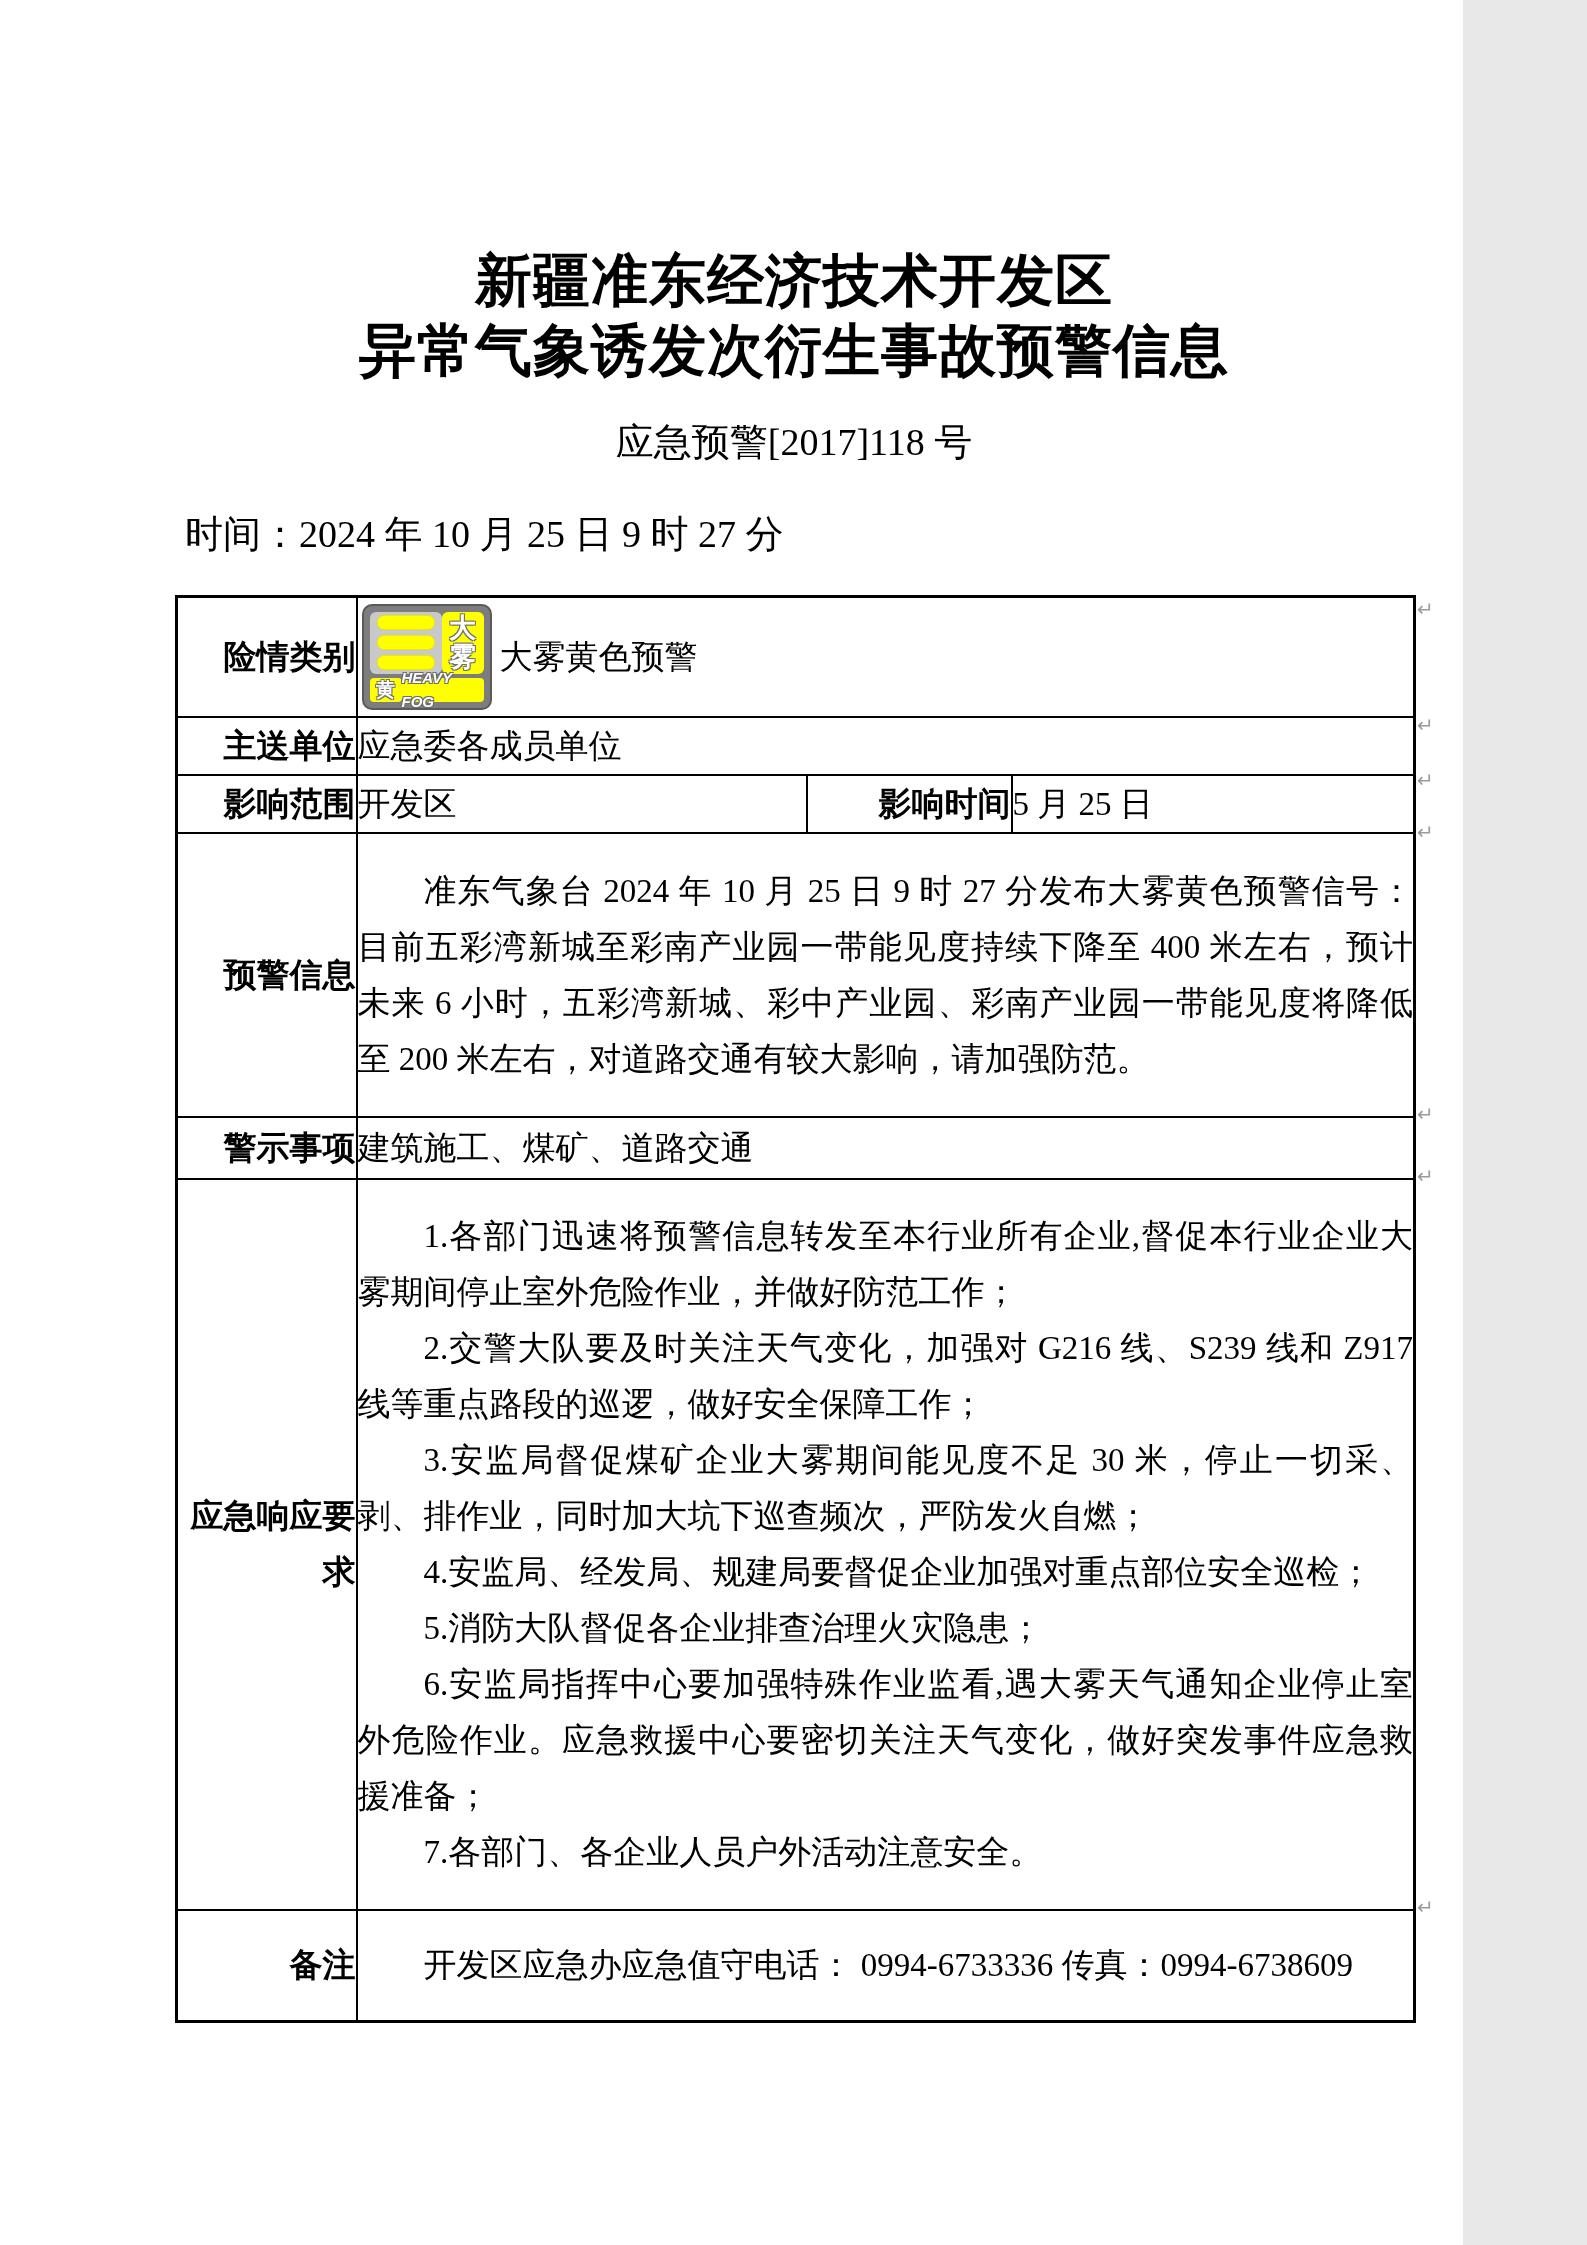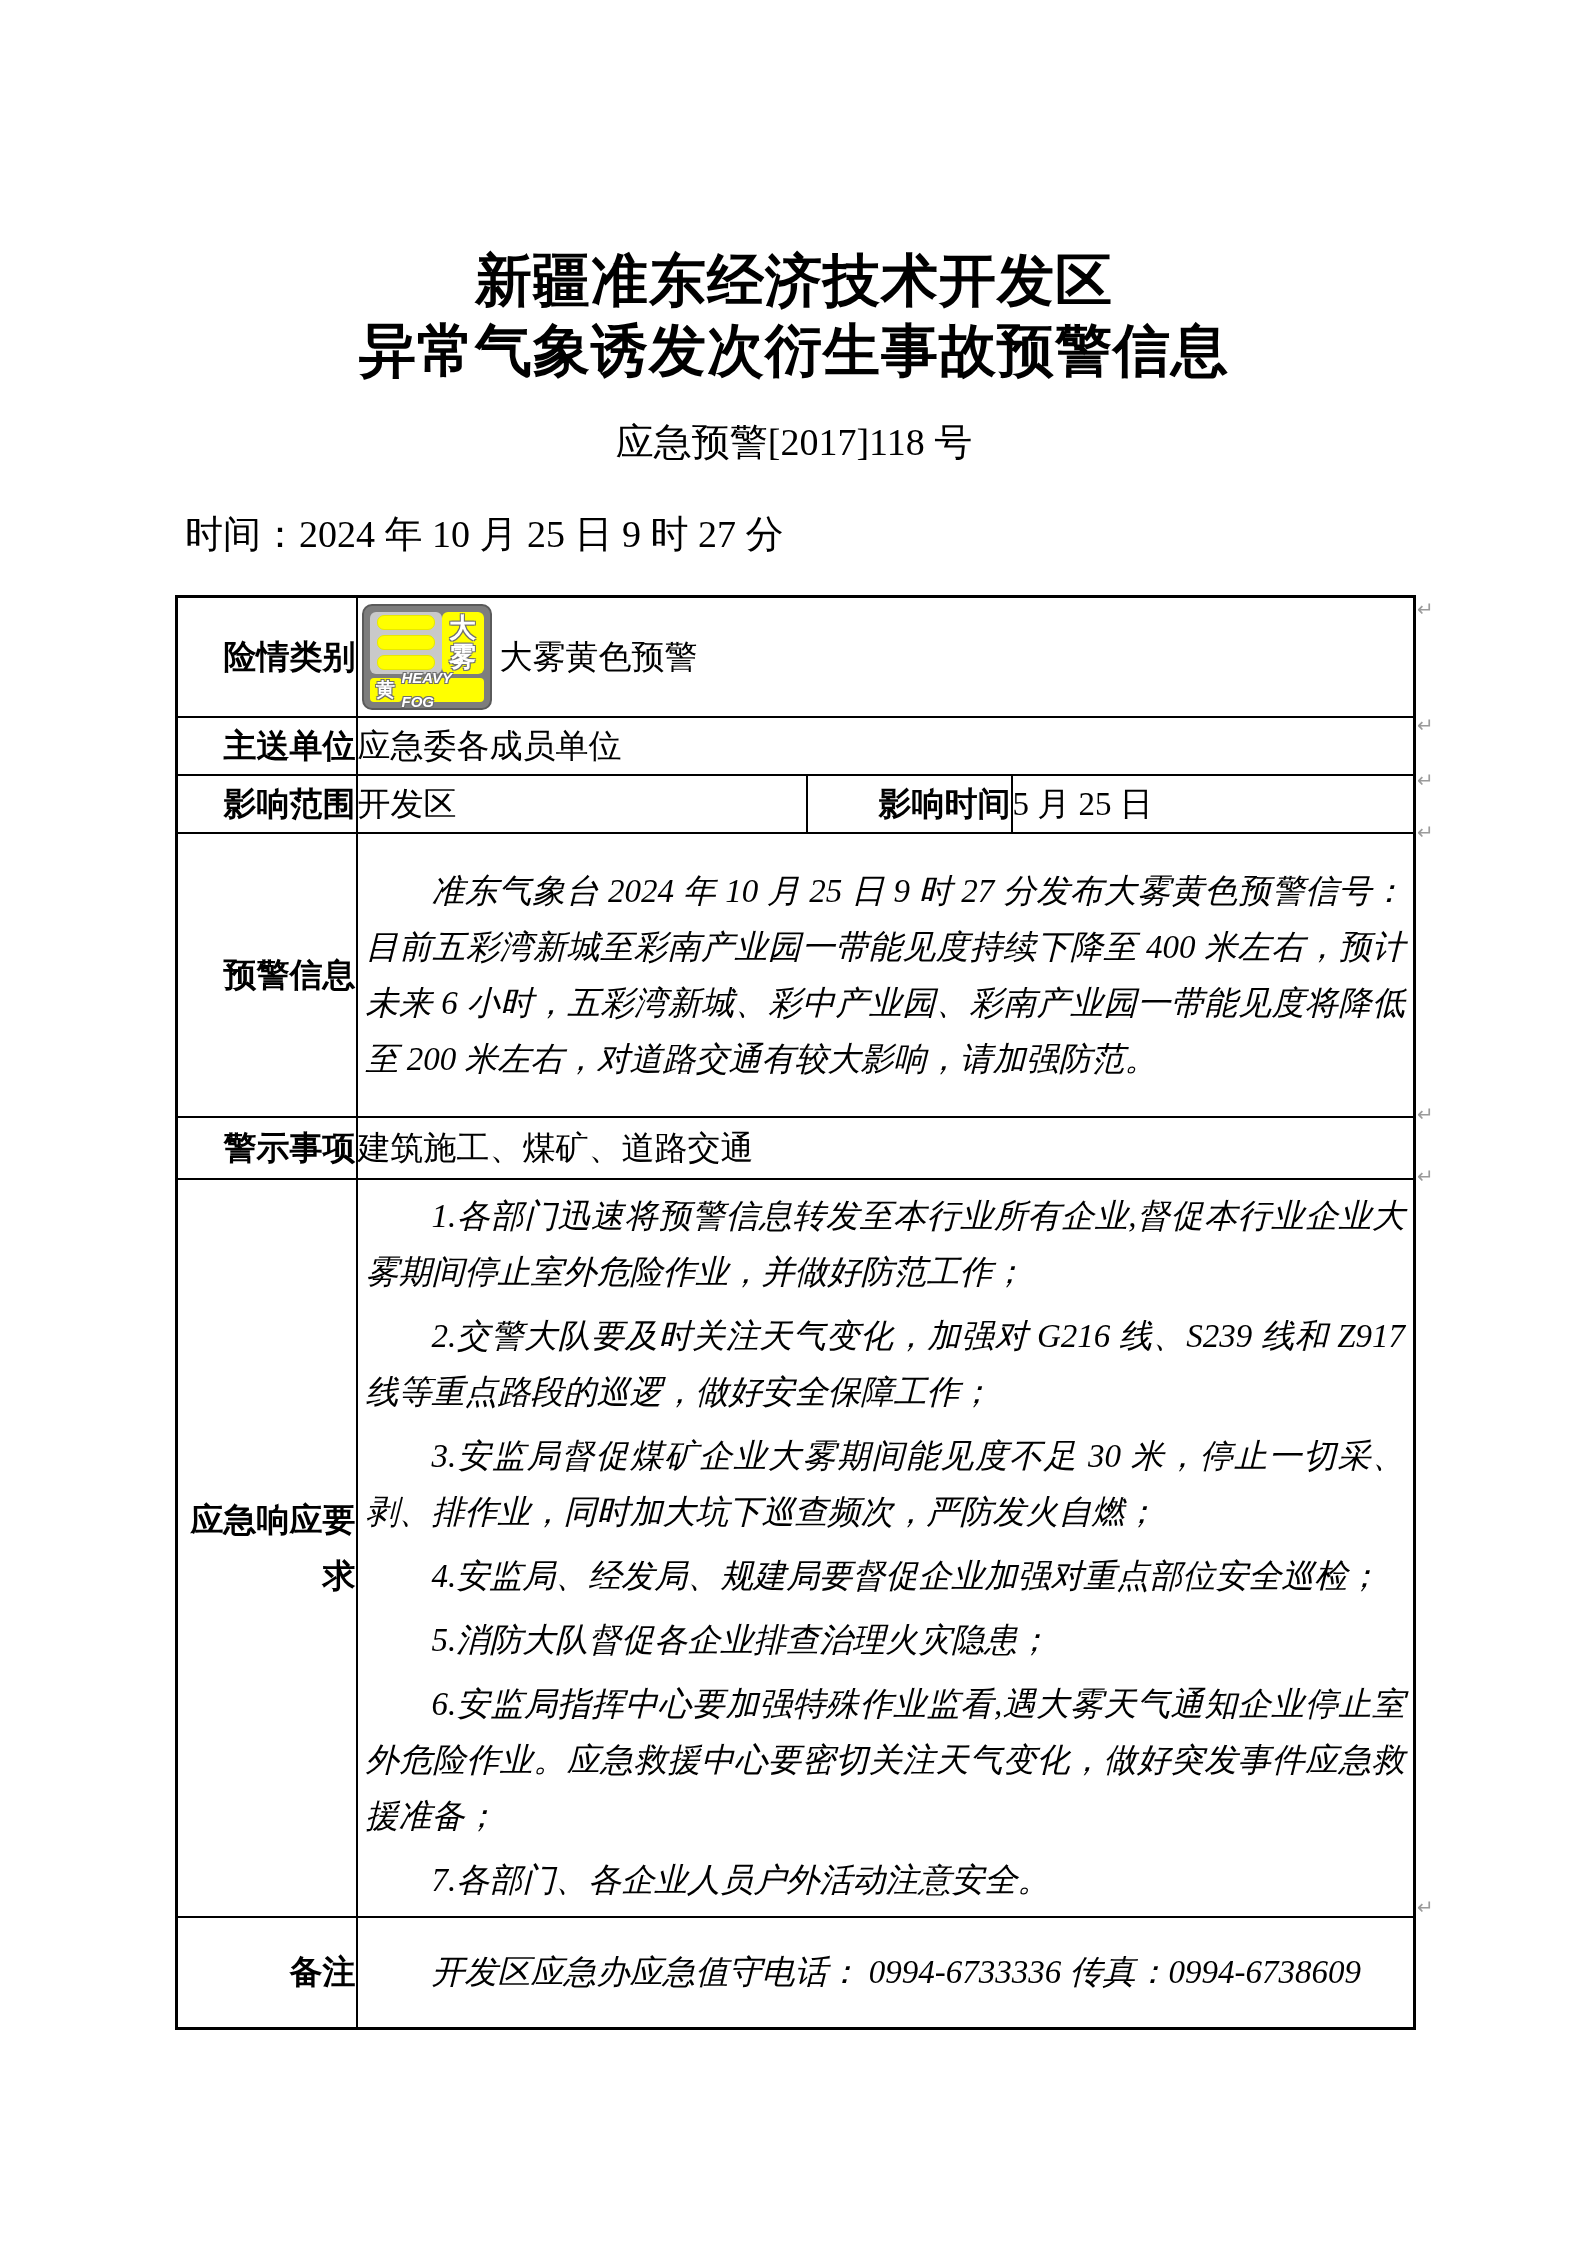--- a/index.html
+++ b/index.html
@@ -1,18 +1,18 @@
 <!DOCTYPE html>
 <html><head>
 <meta charset="utf-8">
 <style>
   html,body{margin:0;padding:0;background:#e8e8e8;}
   .page{
     position:relative;
-    width:1587px;height:2245px;
+    width:1463px;height:2245px;
     background:#ffffff;
     font-family:"Liberation Serif","DejaVu Serif",serif;
     color:#000;
     overflow:hidden;
   }
   .content{position:absolute;left:175px;top:0;width:1238px;}
 
   
   h1.doc-title{
     margin:245px 0 0 0;
@@ -53,21 +53,21 @@
     padding:0;
   }
   td.lbl{
     text-align:right;
     font-family:"Liberation Sans","DejaVu Sans",sans-serif;
     font-weight:700;
     font-size:40px;
     line-height:50px;
   }
   td.val{padding-left:18px;padding-right:14px;}
-  td.val p{margin:8px;text-indent:2em;text-align:justify;font-style:italic;}
+  td.val p{margin:0;text-indent:2em;text-align:justify;}
   .r1{height:120px;} .r2{height:55px;} .r3{height:50px;}
   .r4{height:284px;} .r5{height:62px;} .r6{height:731px;} .r7{height:112px;}
 
   
   .icon-row{display:flex;align-items:center;}
   .fog-icon{
     position:relative;
     width:130px;height:106px;
     background:#7d7d7d;
     border:2px solid #5a5a5a;

